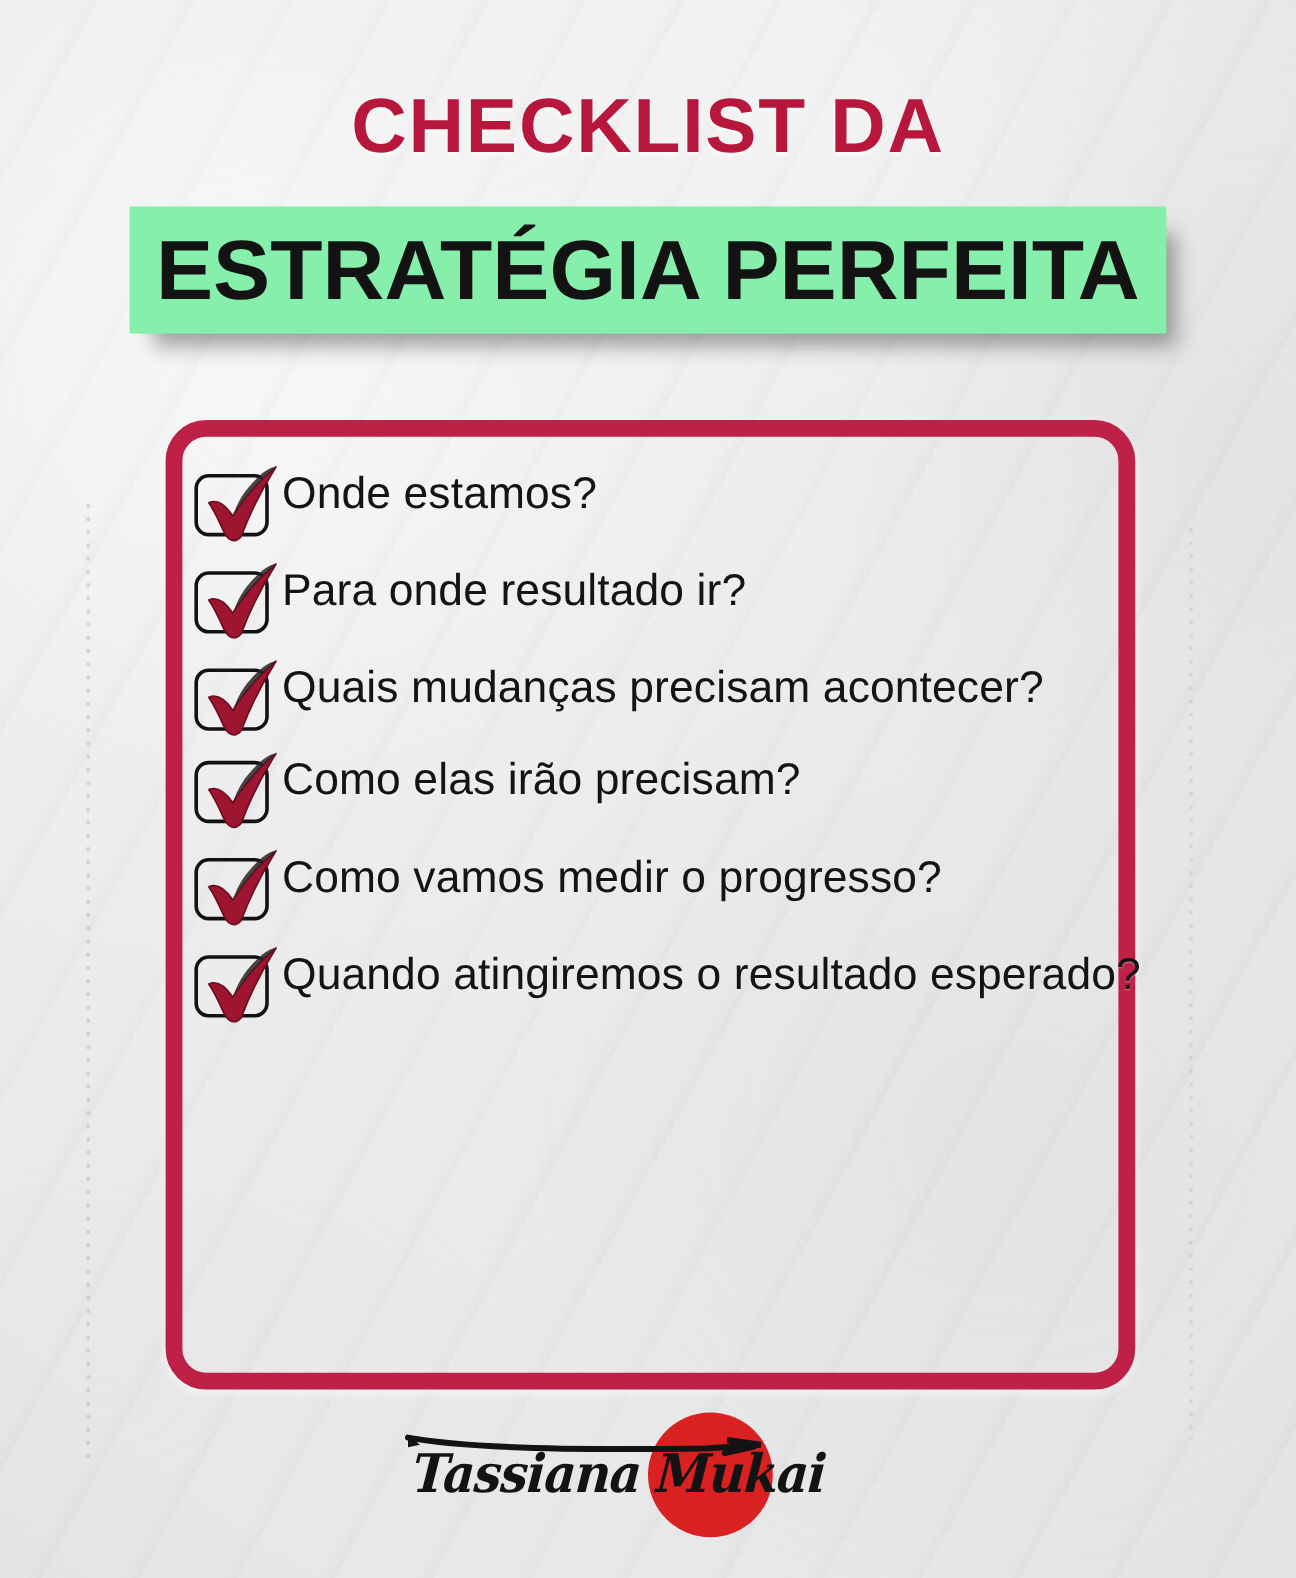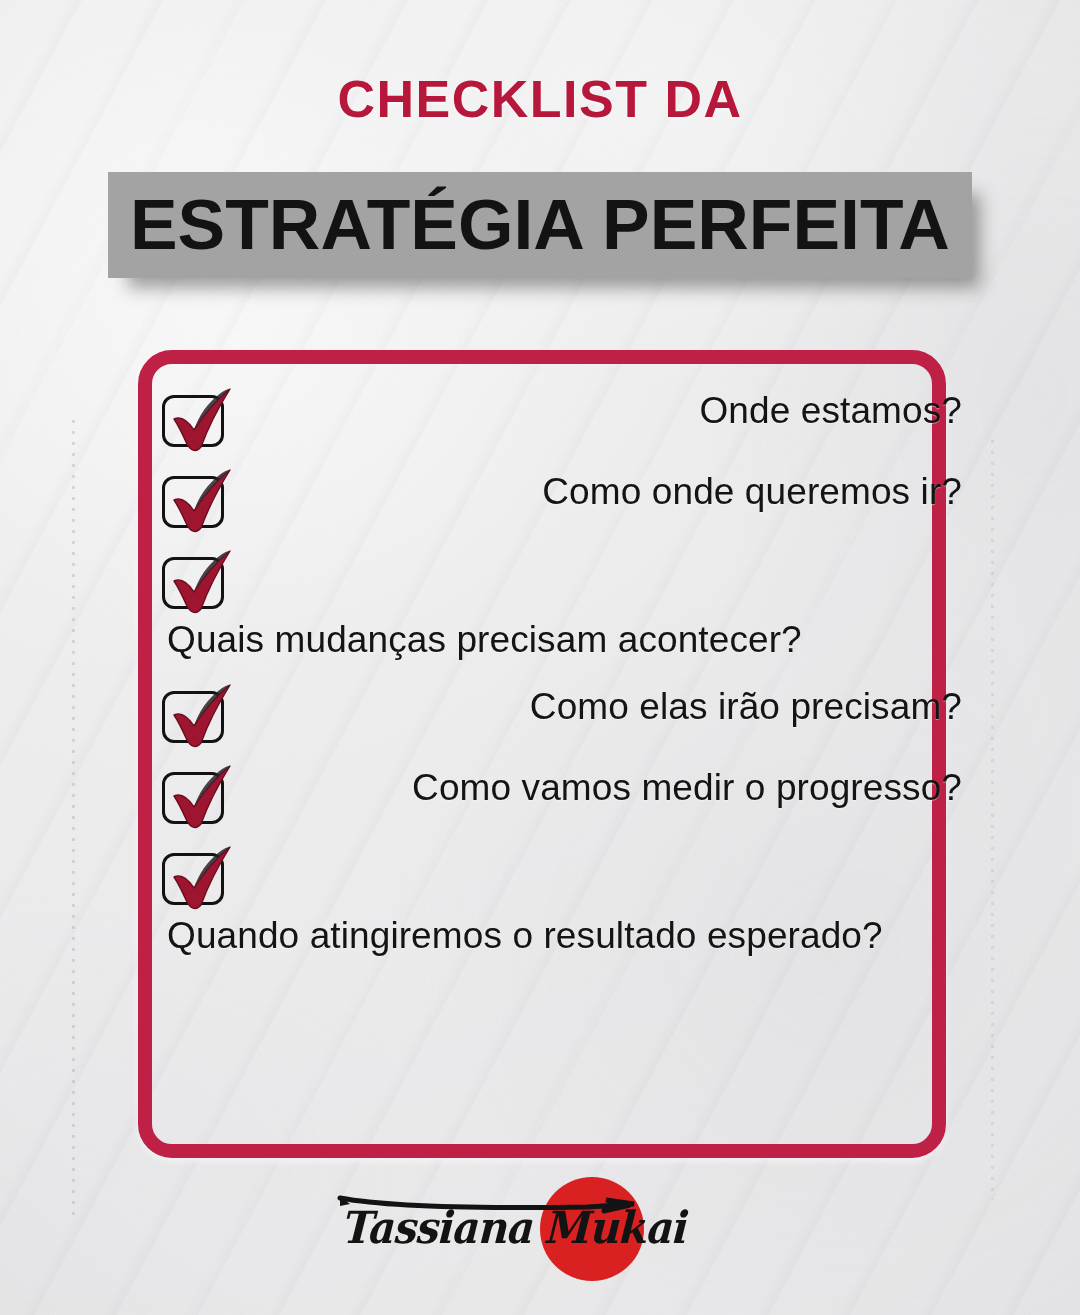--- a/index.html
+++ b/index.html
@@ -81,37 +81,37 @@
     opacity: .38;
   }
 
   
   .title-top {
     position: absolute;
     left: 0;
     right: 0;
     top: 73px;
     text-align: center;
-    font-size: 52px;
+    font-size: 64px;
     line-height: 1;
     font-weight: 700;
     letter-spacing: 1.5px;
     color: #b8173c;
     text-shadow: 0 2px 3px rgba(255,255,255,.65);
     font-stretch: condensed;
     transform: scaleX(1.0);
   }
 
   .title-band {
     position: absolute;
     left: 108px;
     top: 172px;
     width: 864px;
     height: 106px;
-    background: #a3a3a3;
+    background: #86efac;
     box-shadow: 14px 16px 16px -6px rgba(40,38,36,.42);
     display: flex;
     align-items: center;
     justify-content: center;
   }
   .title-band-text {
     font-size: 70px;
     line-height: 1;
     font-weight: 700;
     letter-spacing: 0px;
@@ -138,23 +138,22 @@
     left: 162px;
     top: 382px;
     width: 800px;
   }
 
   .item {
     position: relative;
     display: flex;
     align-items: flex-start;
     margin-bottom: 14px;
-    text-align: right;
-  }
-  .item.tall { margin-bottom: 10px; flex-direction: column; }
+  }
+  .item.tall { margin-bottom: 10px; }
 
   .check {
     position: relative;
     flex: 0 0 auto;
     width: 68px;
     height: 62px;
     margin-top: 5px;
   }
   .check .box {
     position: absolute;
@@ -276,21 +275,21 @@
       <div class="item">
         <div class="check">
           <div class="box"></div>
 <svg viewBox="0 0 74 76">
   <path d="M6 36 C 13 33, 20 38, 26 47 C 33 36, 46 19, 62 6
            C 52 22, 40 45, 33 64 C 28 70, 22 68, 18 59
            C 14 50, 10 42, 6 36 Z" fill="#9e1530" stroke="#6d0c20" stroke-width="1.4" stroke-linejoin="round"></path>
   <path d="M26 47 C 33 36, 46 19, 62 6 C 56 6, 46 14, 36 27 C 31 34, 28 41, 26 47 Z" fill="#2a2327" opacity=".85"></path>
 </svg>
         </div>
-        <div class="label">Como onde queremos ir?</div>
+        <div class="label">Para onde resultado ir?</div>
       </div>
       <div class="item tall">
         <div class="check">
           <div class="box"></div>
 <svg viewBox="0 0 74 76">
   <path d="M6 36 C 13 33, 20 38, 26 47 C 33 36, 46 19, 62 6
            C 52 22, 40 45, 33 64 C 28 70, 22 68, 18 59
            C 14 50, 10 42, 6 36 Z" fill="#9e1530" stroke="#6d0c20" stroke-width="1.4" stroke-linejoin="round"></path>
   <path d="M26 47 C 33 36, 46 19, 62 6 C 56 6, 46 14, 36 27 C 31 34, 28 41, 26 47 Z" fill="#2a2327" opacity=".85"></path>
 </svg>

